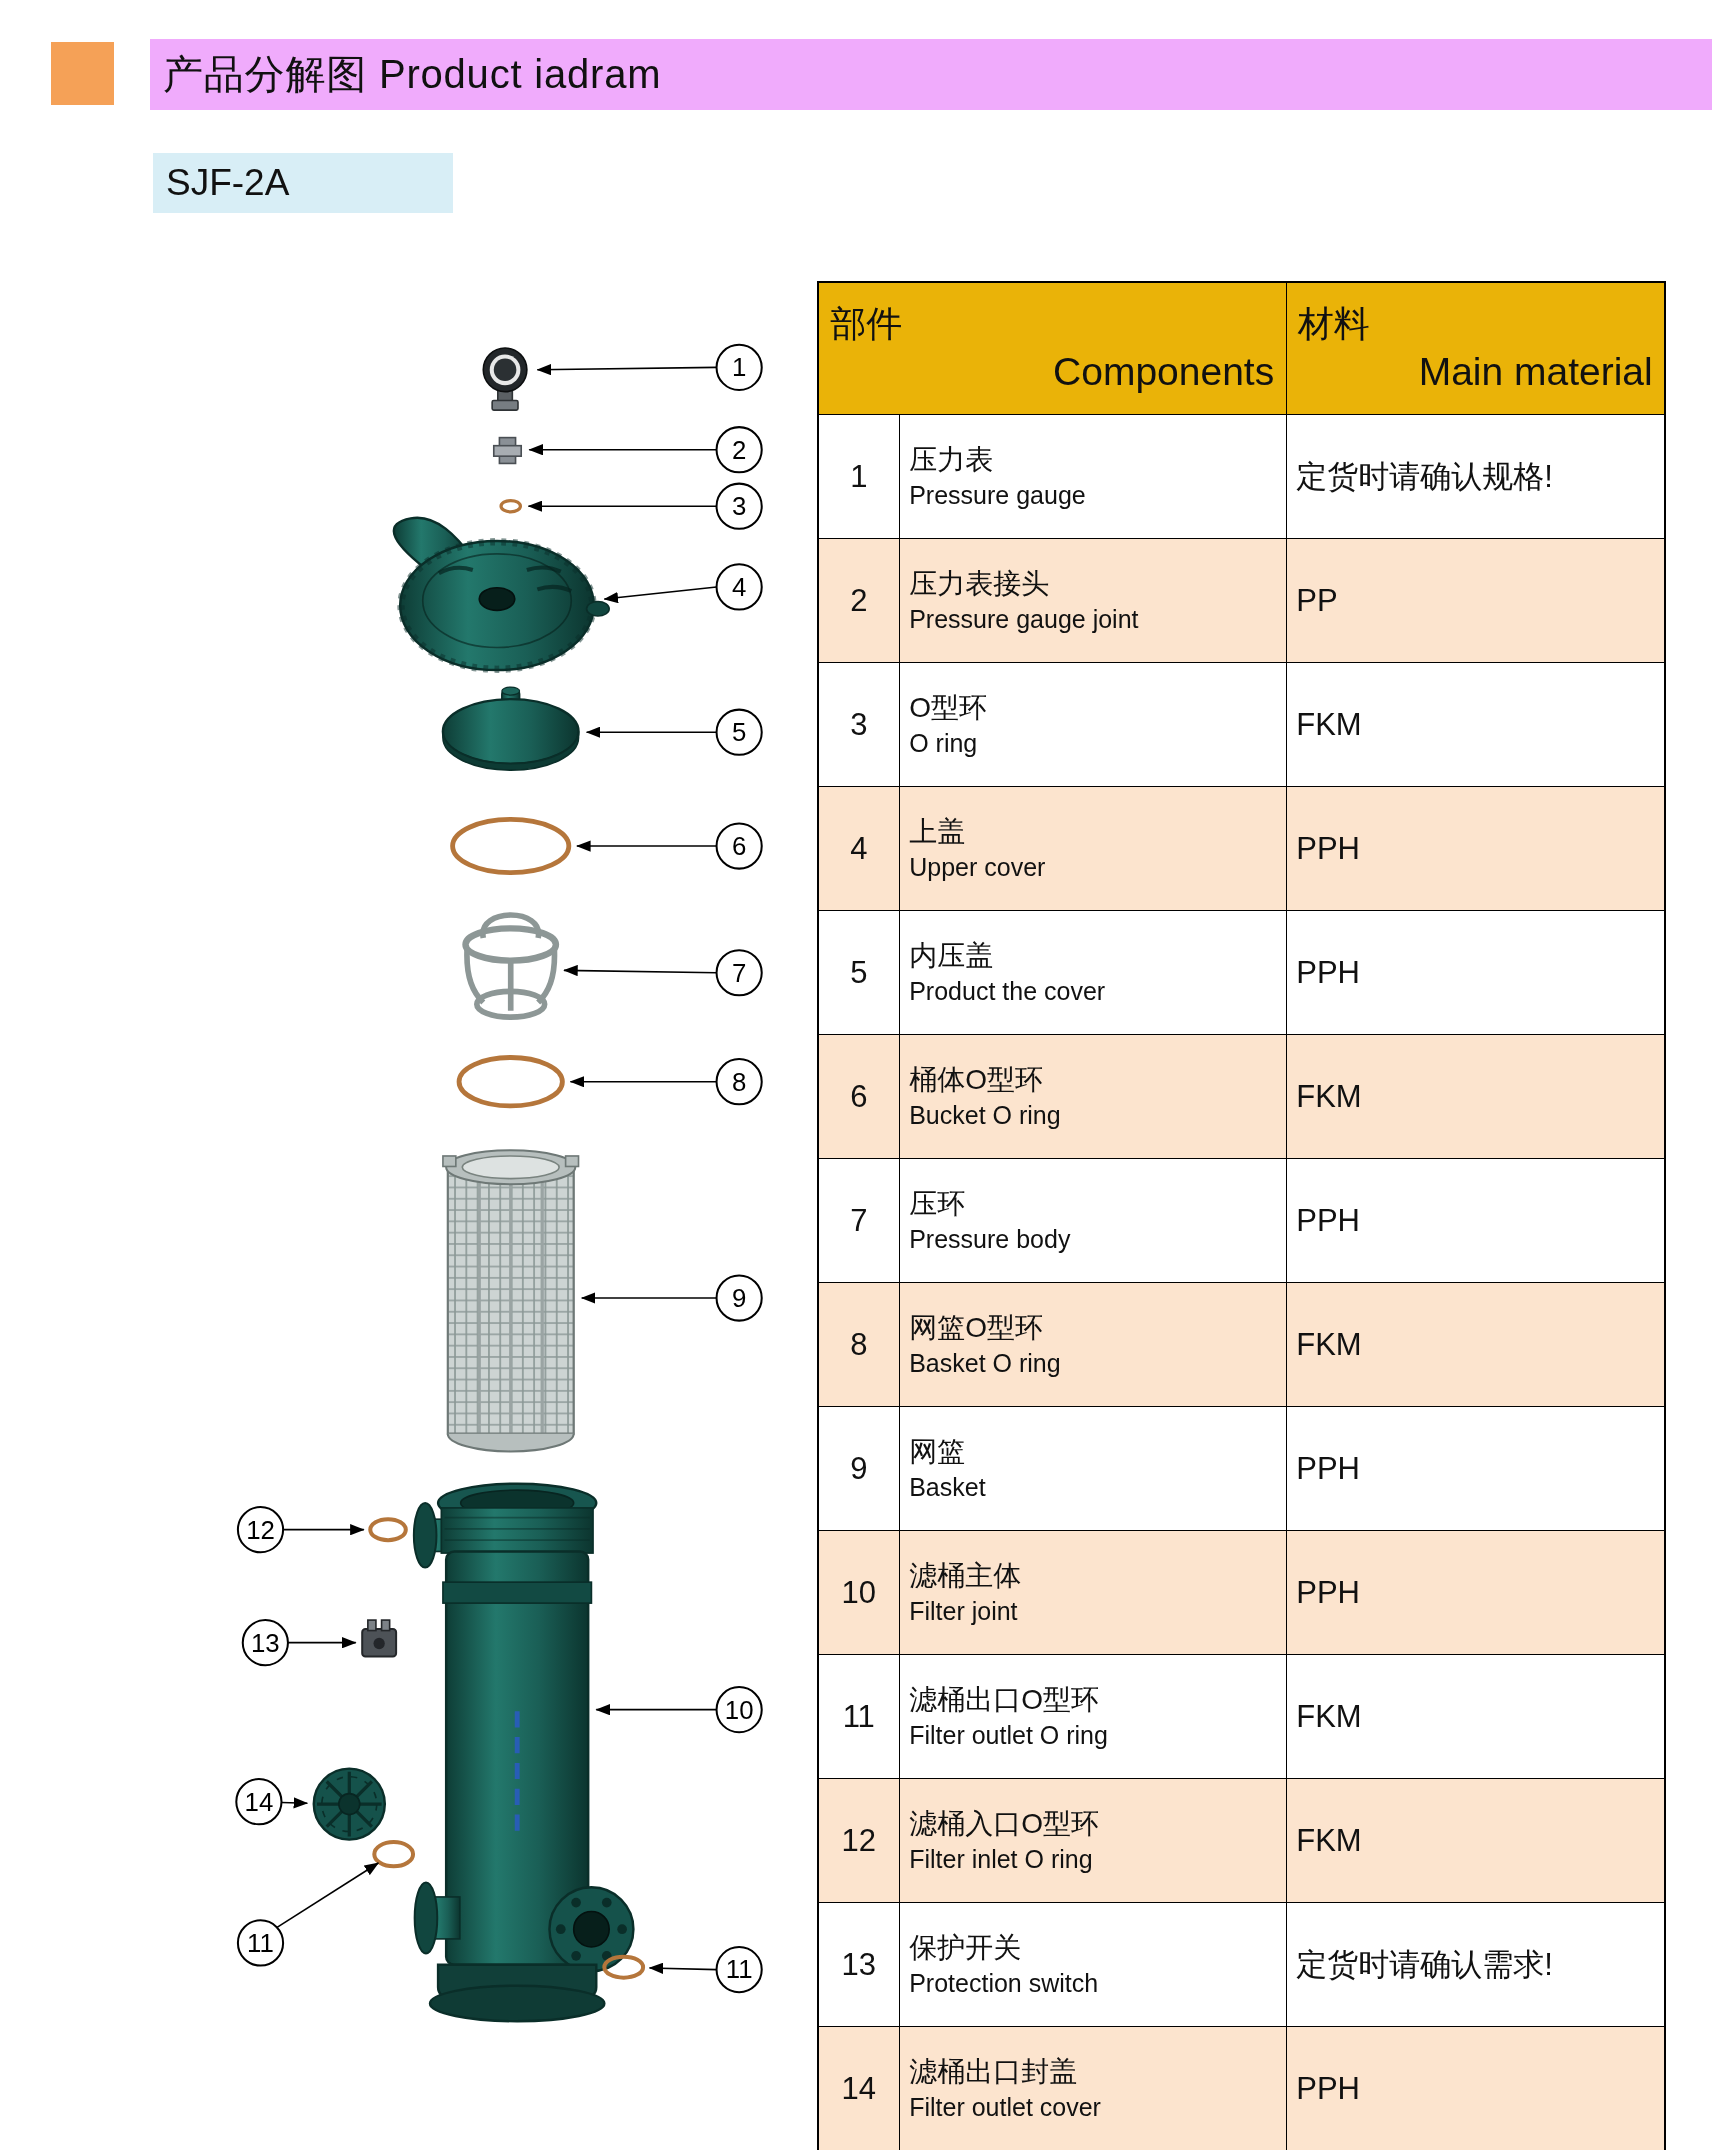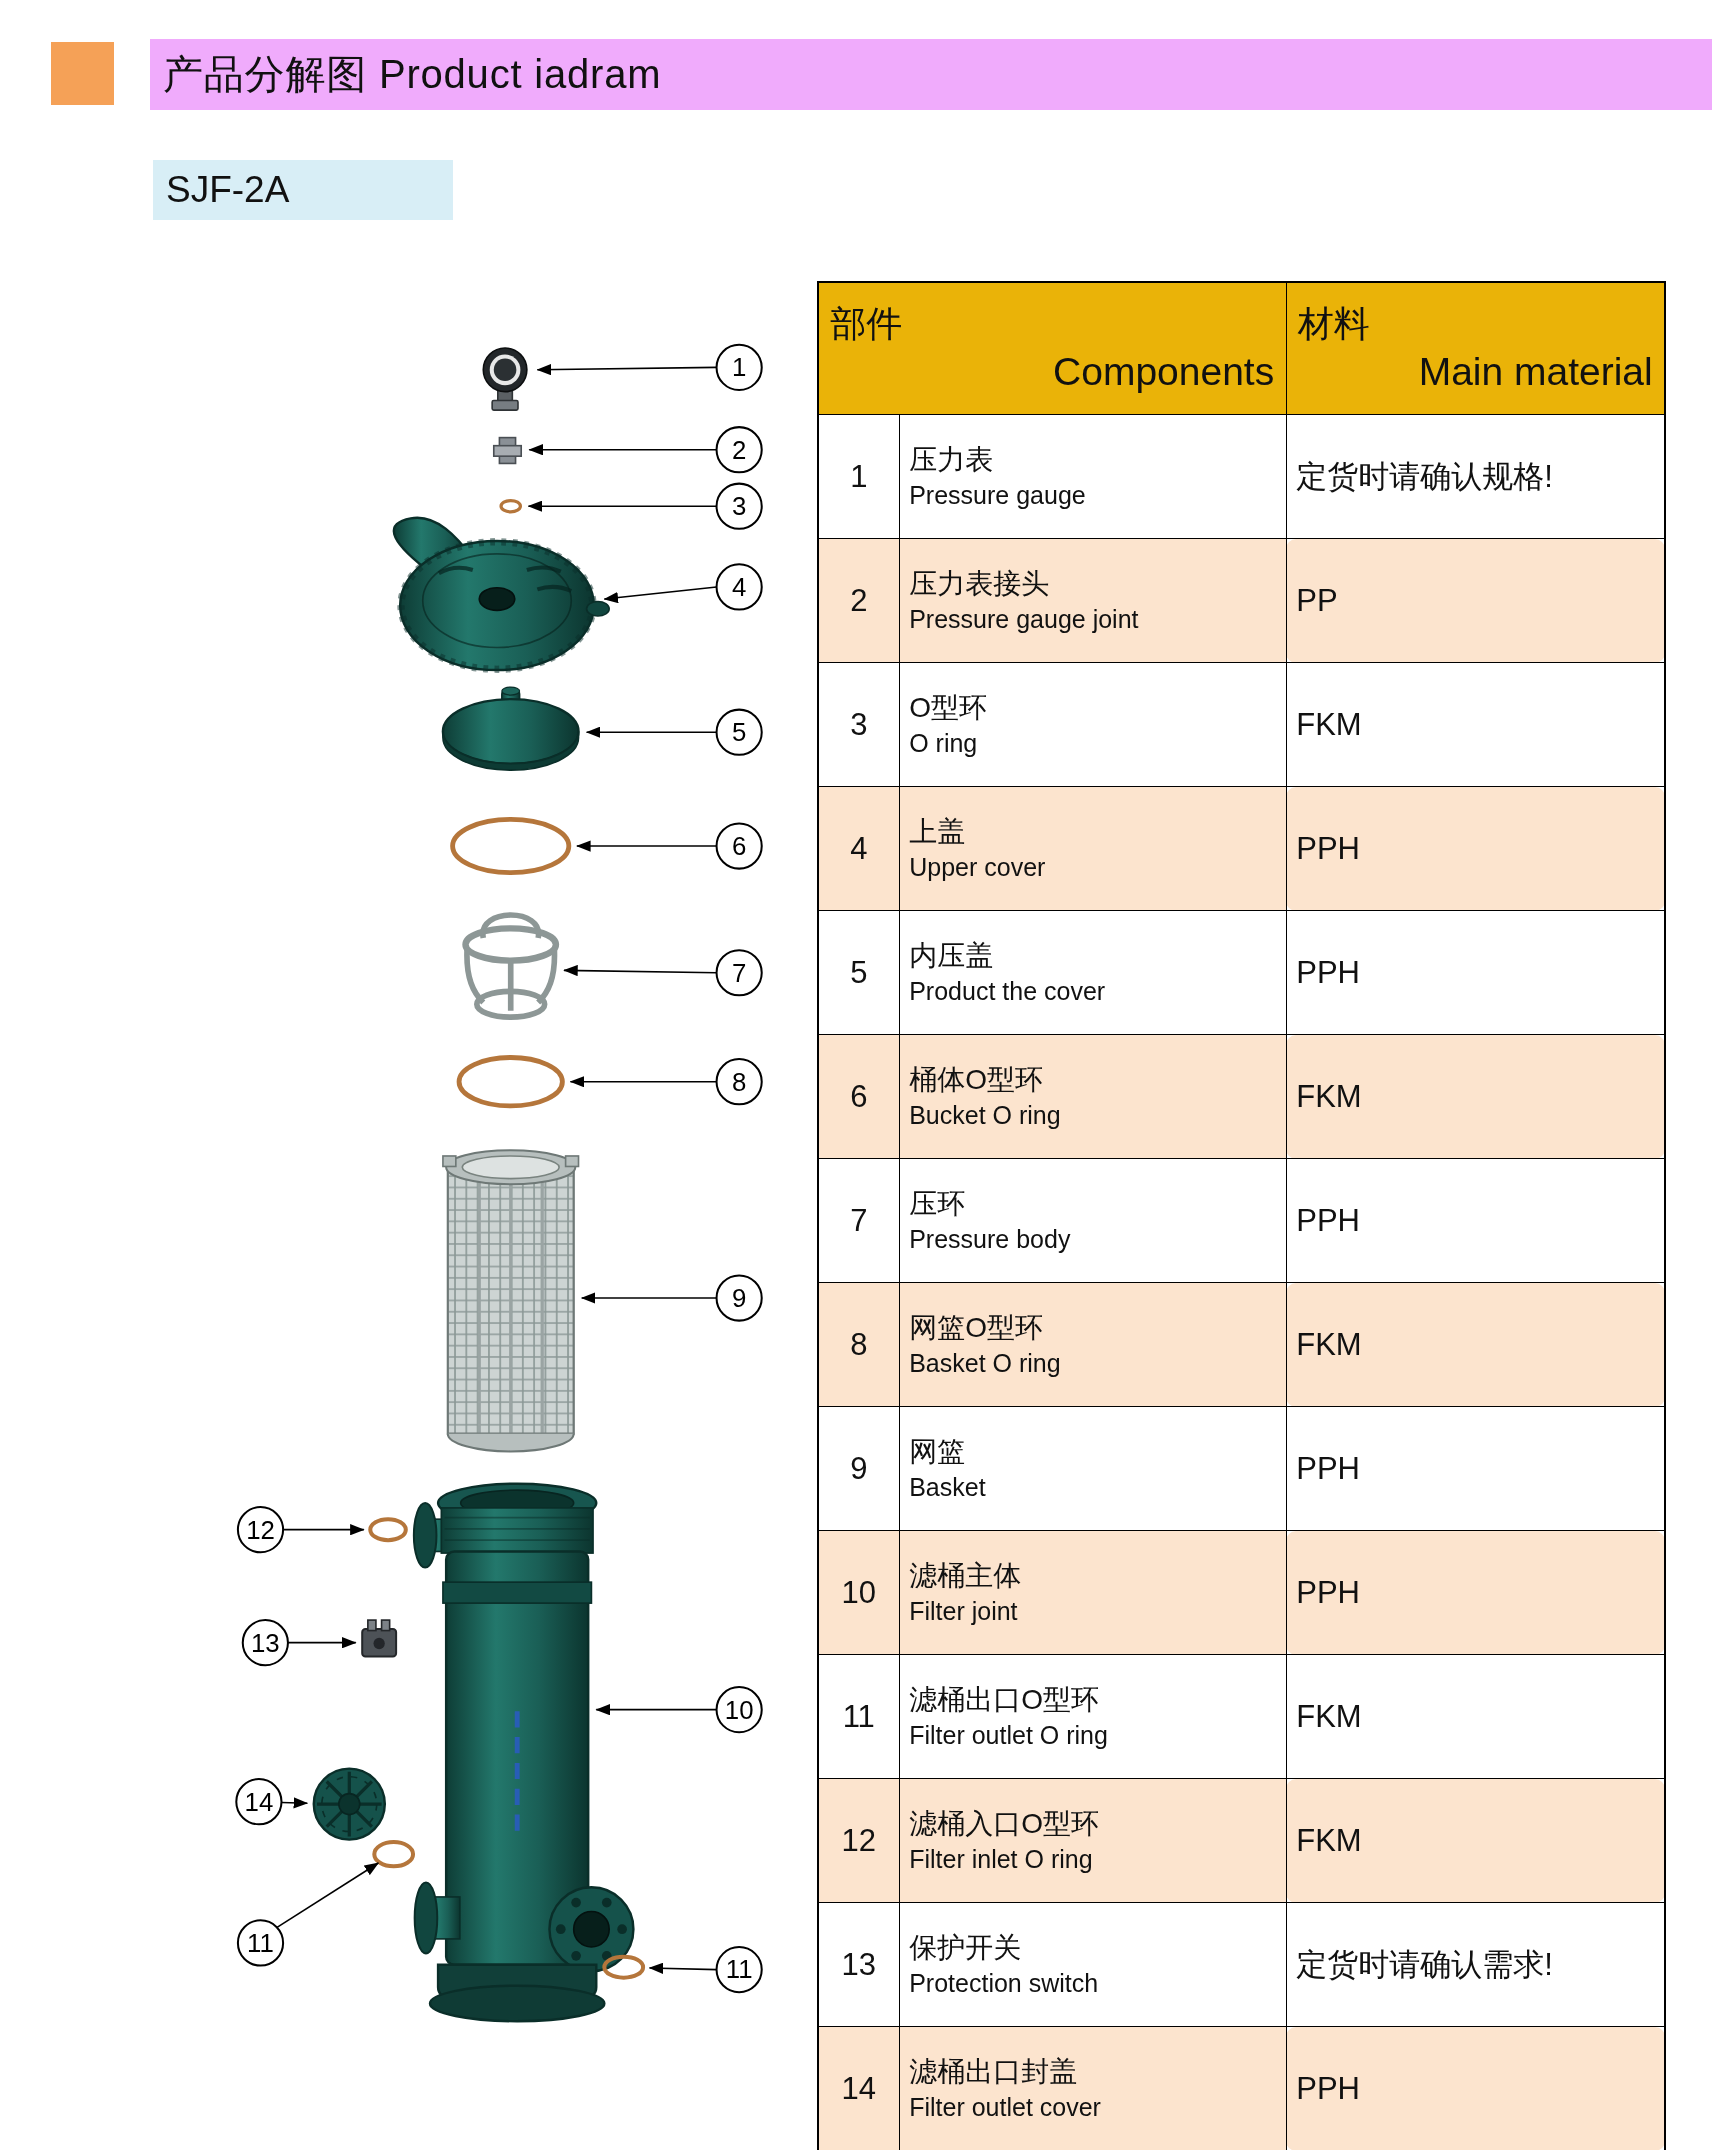--- a/index.html
+++ b/index.html
@@ -12,21 +12,21 @@
     overflow:hidden;
   }
   
   .orange-sq{position:absolute;left:51px;top:42px;width:63px;height:63px;background:#F5A157;}
   .title-band{
     position:absolute;left:150px;top:39px;right:0;height:71px;
     background:#f0abfc;display:flex;align-items:center;
   }
   .title-band .page-title{margin:0 0 0 13px;font-size:40px;font-weight:500;letter-spacing:0.8px;}
   .model-band{
-    position:absolute;left:153px;top:160px;width:300px;height:60px;
+    position:absolute;left:153px;top:153px;width:300px;height:60px;
     background:#D8EEF6;display:flex;align-items:center;
     font-size:37px;padding-left:13px;box-sizing:border-box;
   }
   
   .parts-table{
     position:absolute;left:817px;top:281px;width:849px;
     border-collapse:collapse;table-layout:fixed;
     border:2.4px solid #000;
   }
   .parts-table th,.parts-table td{border:1.6px solid #000;vertical-align:middle;}
@@ -34,21 +34,21 @@
     background:#eab308;text-align:left;font-weight:400;
     padding:6.5px 11.3px;height:118px;
   }
   .th-zh{font-size:36px;line-height:1.3;}
   .th-en{font-size:39px;line-height:1.25;text-align:right;}
   .parts-table td{height:121px;}
   .c-no{width:81px;text-align:center;font-size:31px;}
   .c-name{width:387px;padding:3.2px 9.7px;box-sizing:border-box;}
   .c-name .zh{font-size:28px;line-height:1.35;}
   .c-name .en{font-size:25px;line-height:1.35;}
-  .c-mat{width:379px;padding:3.2px 9.7px;font-size:31px;box-sizing:border-box;border-radius:10px;}
+  .c-mat{width:379px;padding:3.2px 9.7px;font-size:31px;box-sizing:border-box;}
   .parts-table tr.alt{background:#FCE4CE;}
   
   .diagram{position:absolute;left:65px;top:323px;width:751px;height:1808px;}
   .diagram text{font-family:"Liberation Sans","DejaVu Sans",sans-serif;}
 </style>
 </head>
 <body>
 
 <div class="orange-sq"></div>
 <div class="title-band">

